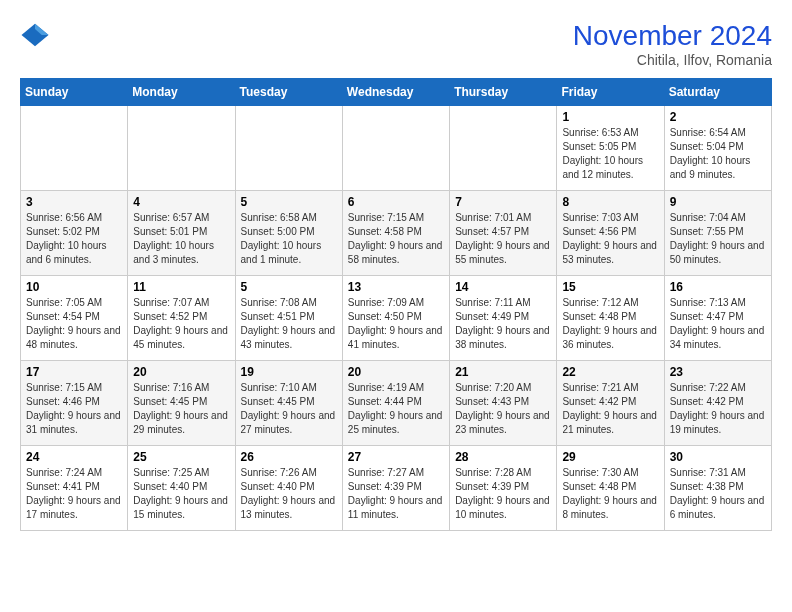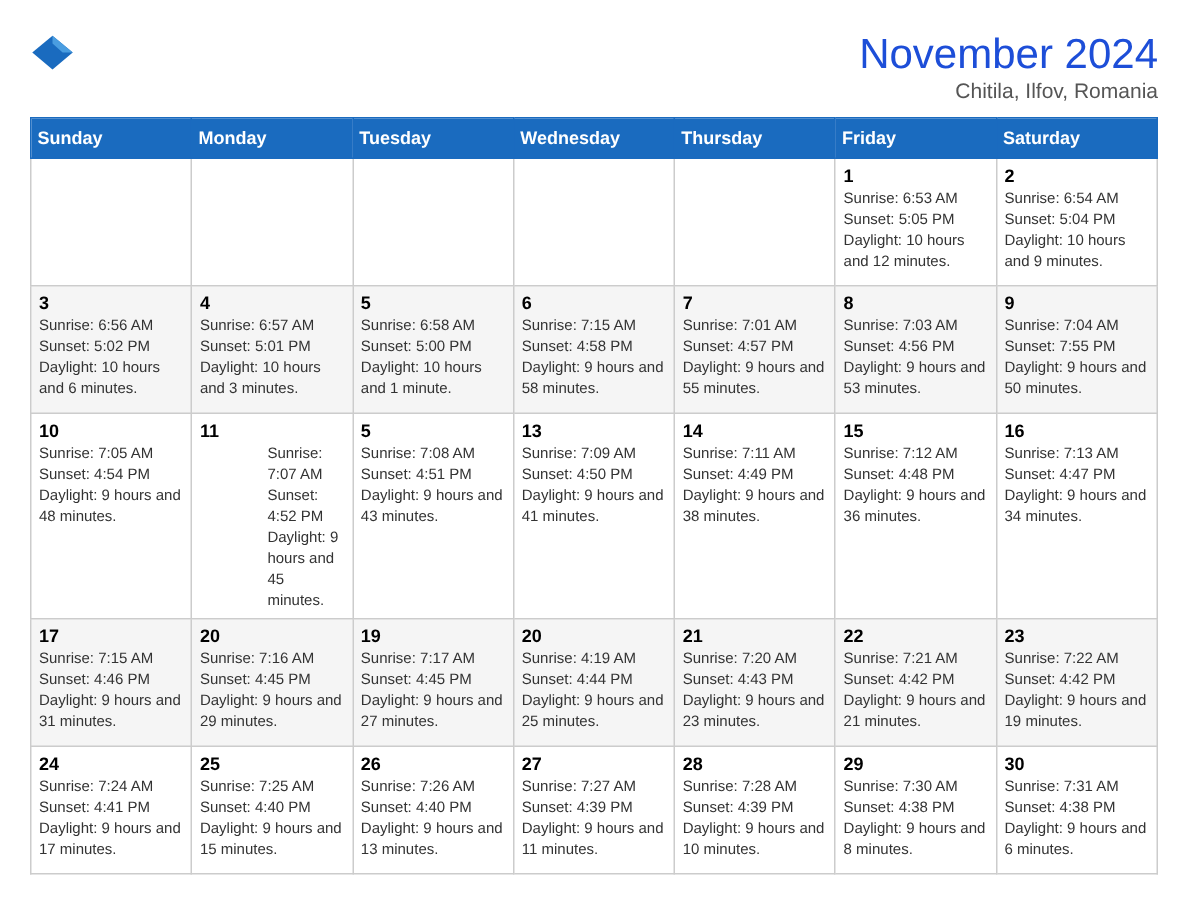--- a/index.html
+++ b/index.html
@@ -183,21 +183,21 @@
       </tr>
       <tr>
         <td>
           <span class="day-number">10</span>
           <div class="day-info" style="white-space: pre-wrap;">Sunrise: 7:05 AM
 Sunset: 4:54 PM
 Daylight: 9 hours and 48 minutes.</div>
         </td>
         <td>
           <span class="day-number">11</span>
-          <div class="day-info" style="white-space: pre-wrap; margin-left: 45px;">Sunrise: 7:07 AM
+          <div class="day-info" style="white-space: pre-wrap;">Sunrise: 7:07 AM
 Sunset: 4:52 PM
 Daylight: 9 hours and 45 minutes.</div>
         </td>
         <td>
           <span class="day-number">5</span>
           <div class="day-info" style="white-space: pre-wrap;">Sunrise: 7:08 AM
 Sunset: 4:51 PM
 Daylight: 9 hours and 43 minutes.</div>
         </td>
         <td>
@@ -233,21 +233,21 @@
 Daylight: 9 hours and 31 minutes.</div>
         </td>
         <td>
           <span class="day-number">20</span>
           <div class="day-info" style="white-space: pre-wrap;">Sunrise: 7:16 AM
 Sunset: 4:45 PM
 Daylight: 9 hours and 29 minutes.</div>
         </td>
         <td>
           <span class="day-number">19</span>
-          <div class="day-info" style="white-space: pre-wrap;">Sunrise: 7:17 AM
+          <div class="day-info" style="white-space: pre-wrap;">Sunrise: 7:10 AM
 Sunset: 4:45 PM
 Daylight: 9 hours and 27 minutes.</div>
         </td>
         <td>
           <span class="day-number">20</span>
           <div class="day-info" style="white-space: pre-wrap;">Sunrise: 4:19 AM
 Sunset: 4:44 PM
 Daylight: 9 hours and 25 minutes.</div>
         </td>
         <td>
@@ -296,21 +296,21 @@
         </td>
         <td>
           <span class="day-number">28</span>
           <div class="day-info" style="white-space: pre-wrap;">Sunrise: 7:28 AM
 Sunset: 4:39 PM
 Daylight: 9 hours and 10 minutes.</div>
         </td>
         <td>
           <span class="day-number">29</span>
           <div class="day-info" style="white-space: pre-wrap;">Sunrise: 7:30 AM
-Sunset: 4:38 PM
+Sunset: 4:48 PM
 Daylight: 9 hours and 8 minutes.</div>
         </td>
         <td>
           <span class="day-number">30</span>
           <div class="day-info" style="white-space: pre-wrap;">Sunrise: 7:31 AM
 Sunset: 4:38 PM
 Daylight: 9 hours and 6 minutes.</div>
         </td>
       </tr>
     </tbody>

